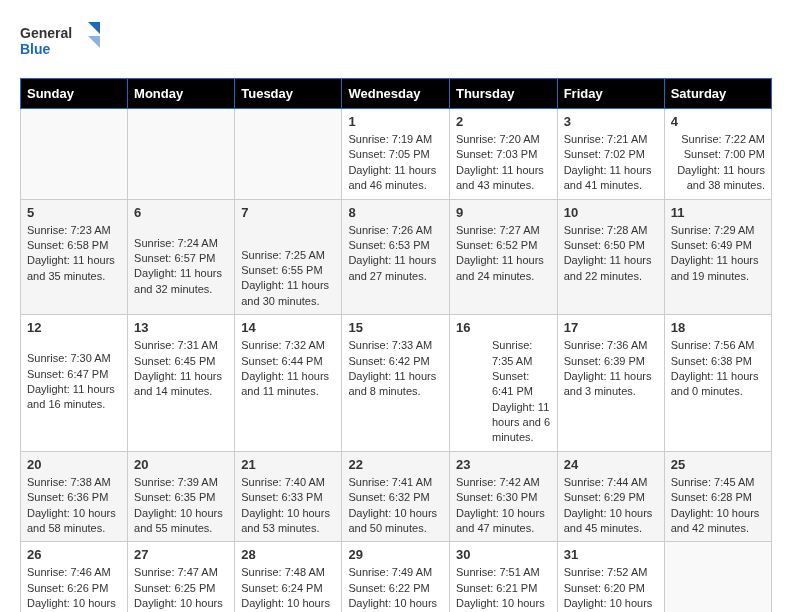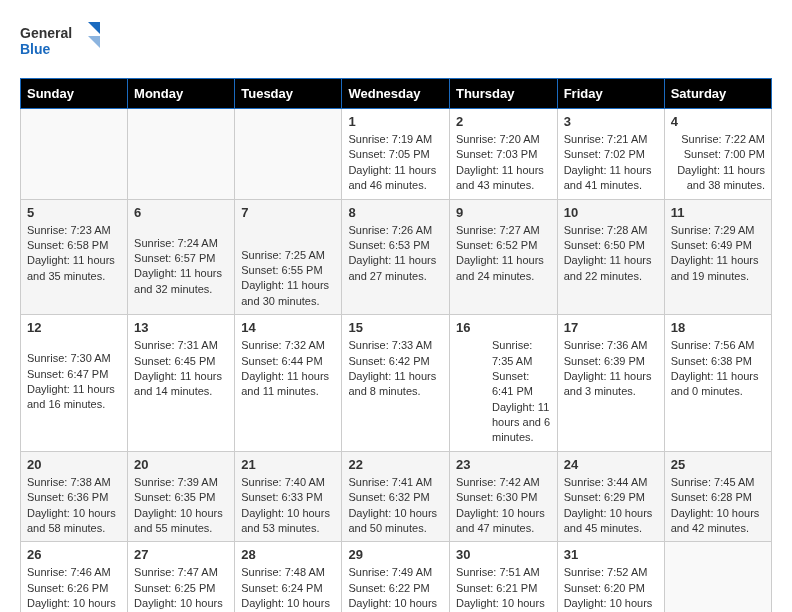--- a/index.html
+++ b/index.html
@@ -253,21 +253,21 @@
 Daylight: 10 hours and 50 minutes.</div>
         </td>
         <td>
           <span class="day-number">23</span>
           <div class="day-info" style="white-space: pre-line;">Sunrise: 7:42 AM
 Sunset: 6:30 PM
 Daylight: 10 hours and 47 minutes.</div>
         </td>
         <td>
           <span class="day-number">24</span>
-          <div class="day-info" style="white-space: pre-line;">Sunrise: 3:44 AM
+          <div class="day-info" style="white-space: pre-line;">Sunrise: 7:44 AM
 Sunset: 6:29 PM
 Daylight: 10 hours and 45 minutes.</div>
         </td>
         <td>
           <span class="day-number">25</span>
           <div class="day-info" style="white-space: pre-line;">Sunrise: 7:45 AM
 Sunset: 6:28 PM
 Daylight: 10 hours and 42 minutes.</div>
         </td>
       </tr>

